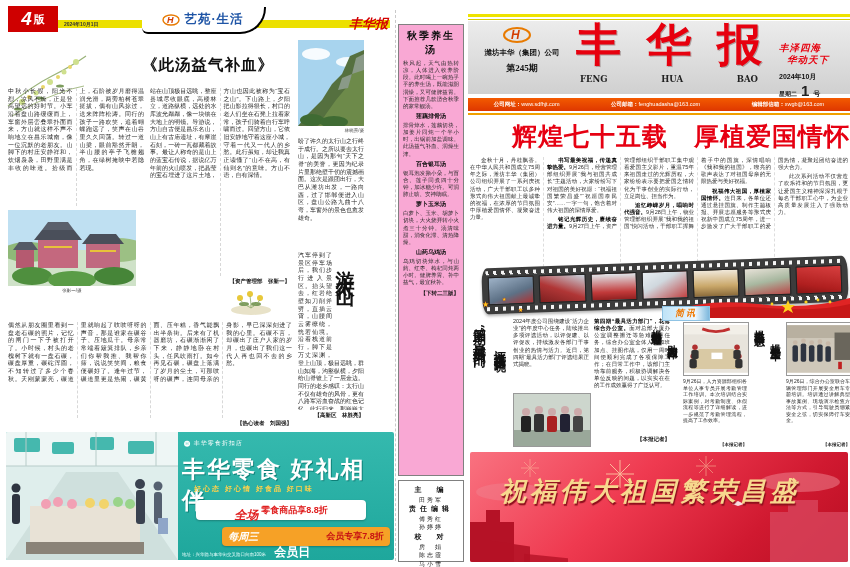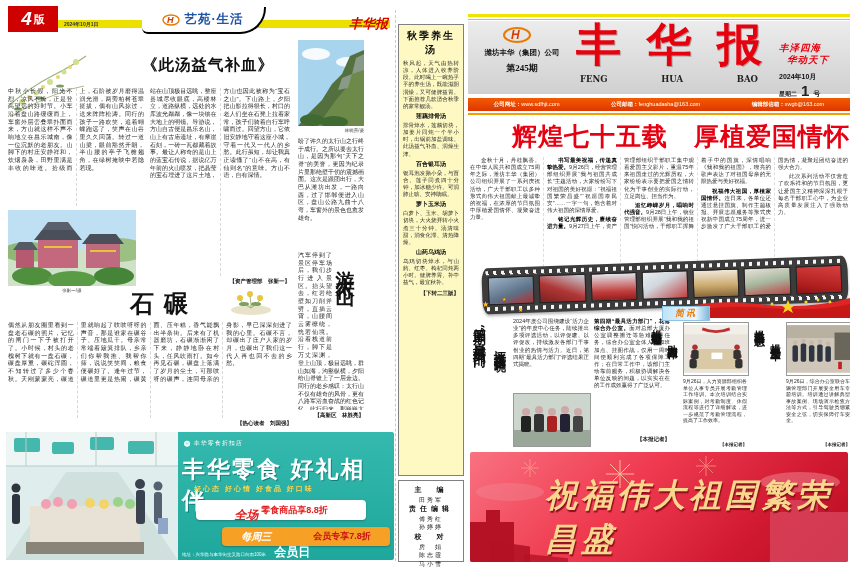--- a/index.html
+++ b/index.html
@@ -46,29 +46,29 @@
       border-radius:2px;overflow:hidden;}
   .ad-store{position:absolute;left:178px;top:7px;font-size:6px;color:#fff;letter-spacing:1px;}
   .ad-head{position:absolute;left:176px;top:22px;width:205px;font-size:23px;font-weight:bold;color:#fff;
       letter-spacing:2px;text-shadow:1px 1px 0 #0e8078;}
   .ad-slogan{position:absolute;left:188px;top:52px;font-size:7px;color:#ffd24a;font-weight:bold;letter-spacing:2px;}
   .ad-box1{position:absolute;left:190px;top:68px;width:170px;height:20px;background:#fff;border-radius:4px;
       display:flex;align-items:center;justify-content:center;gap:3px;box-shadow:0 1px 2px rgba(0,0,0,.25);}
   .ad-box1 .script{font-size:12px;font-weight:bold;font-style:italic;color:#e02020;margin-top:11px;}
   .ad-box1 .rest{font-size:9px;font-weight:bold;color:#e02020;}
   .ad-box2{position:absolute;left:216px;top:95px;width:168px;height:19px;background:#f6a126;border-radius:4px;
-      display:flex;align-items:center;justify-content:center;gap:3px;box-shadow:0 1px 2px rgba(0,0,0,.25);}
+      display:flex;align-items:center;justify-content:center;gap:16px;box-shadow:0 1px 2px rgba(0,0,0,.25);}
   .ad-box2 .script{font-size:10px;font-weight:bold;font-style:italic;color:#fff;}
   .ad-box2 .mid{font-size:12px;font-weight:bold;color:#fff;margin-top:32px;}
   .ad-box2 .rest{font-size:9px;font-weight:bold;color:#c81414;}
   .ad-addr{position:absolute;left:176px;bottom:3px;font-size:4.5px;color:#eafffd;}
 
   
   .rp{left:398px;top:0;width:452px;height:567px;}
-  .soupbox{left:0px;top:24px;width:66px;height:452px;border:1px solid #808080;background:#fef9c3;
+  .soupbox{left:0px;top:24px;width:66px;height:452px;border:1px solid #808080;background:#f9a8d4;
      padding:4px 4px;box-sizing:border-box;}
   .soup-title{font-size:10px;font-weight:bold;text-align:center;letter-spacing:2px;margin-bottom:3px;color:#111;}
   .soup-name{font-size:6px;font-weight:bold;text-align:center;margin:2px 0 1px;color:#111;}
   .staffbox{left:0px;top:480px;width:66px;height:82px;border:1px solid #808080;background:#fff;
      box-sizing:border-box;text-align:center;padding-top:4px;}
   .staff-label{font-size:7px;font-weight:bold;letter-spacing:4px;color:#111;line-height:1.5;}
   .staff-name{font-size:6px;letter-spacing:2px;color:#222;line-height:1.45;}
 
   .mast{left:70px;top:6px;width:382px;height:92px;}
   .mast-yl1{position:absolute;left:0;top:8px;width:100%;height:3px;background:#efe300;}
@@ -134,22 +134,22 @@
   .brief{flex:1;display:flex;gap:3px;}
   .bvh{font-size:10.5px;letter-spacing:1px;}
   .bcol{flex:1;display:flex;flex-direction:column;}
   .bphoto{width:100%;height:52px;border:1px solid #999;}
   .btext{margin-top:2px;height:64px;}
   .bby{font-size:4.5px;font-weight:bold;text-align:right;}
 
   
   .banner{left:72px;top:452px;width:378px;height:110px;overflow:hidden;border-radius:2px;
      background:linear-gradient(135deg,#f97280 0%,#ef3a50 40%,#d01930 75%,#b80e22 100%);}
-  .ban1{position:absolute;left:30px;top:22px;font-size:32px;font-weight:bold;font-style:italic;
-     color:#f7d88e;font-family:"DejaVu Serif",serif;letter-spacing:4px;text-shadow:1px 2px 1px #8d0f1c;margin-left:45px;}
+  .ban1{position:absolute;left:30px;top:22px;font-size:26px;font-weight:bold;font-style:italic;
+     color:#f7d88e;font-family:"DejaVu Serif",serif;letter-spacing:4px;text-shadow:1px 2px 1px #8d0f1c;}
   .ban2{position:absolute;left:96px;top:62px;font-size:22px;font-weight:bold;font-style:italic;
      color:#f3cd7d;font-family:"DejaVu Serif",serif;letter-spacing:4px;text-shadow:1px 2px 1px #8d0f1c;}
   .star{position:absolute;color:#ffc81e;font-size:8px;text-shadow:0 0 1px #a00;}
 </style>
 </head>
 <body>
 
 <div class="sheet">
   <div class="divider"></div>
 
@@ -212,21 +212,20 @@
       <g fill="#e8c23a">
           <rect x="36" y="36" width="28" height="2"></rect>
           <rect x="82" y="40" width="26" height="2"></rect>
         </g>
       <ellipse cx="24" cy="66" rx="20" ry="9" fill="#4f8f3e"></ellipse>
       <ellipse cx="64" cy="70" rx="24" ry="9" fill="#5a9c46"></ellipse>
       <ellipse cx="106" cy="66" rx="20" ry="9" fill="#468538"></ellipse>
     </svg>
     <div class="abs caption" style="left:8px;top:288px;width:128px;">张影一/摄</div>
 
-    <div class="abs shi-title serif">石碾</div>
     <svg class="abs" style="left:228px;top:286px;" width="46" height="30" viewBox="0 0 46 30">
       <ellipse cx="23" cy="24" rx="20" ry="5" fill="#e8e2c8"></ellipse>
       <g fill="#e8c83a">
           <circle cx="12" cy="12" r="3"></circle>
           <circle cx="22" cy="8" r="3"></circle>
           <circle cx="32" cy="12" r="3"></circle>
         </g>
       <g fill="#7d9c5e">
           <ellipse cx="16" cy="18" rx="5" ry="2"></ellipse>
           <ellipse cx="28" cy="18" rx="5" ry="2"></ellipse>

